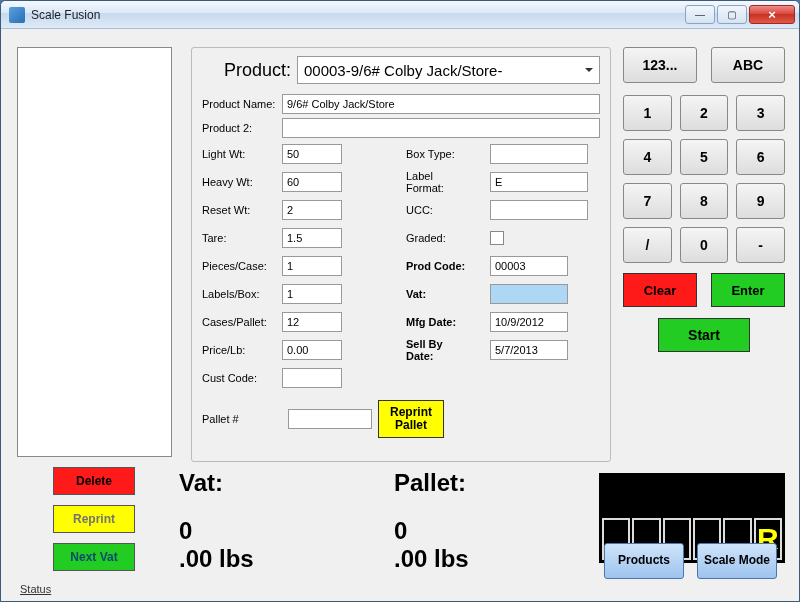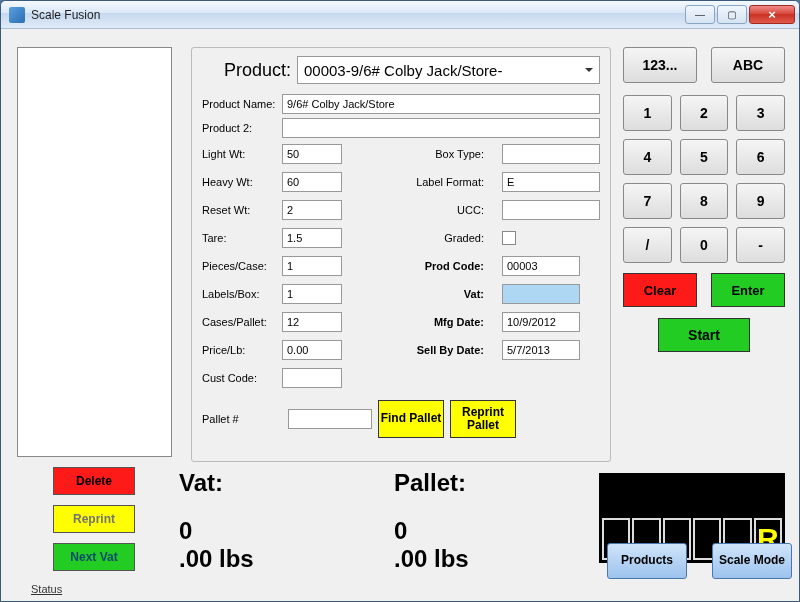--- a/index.html
+++ b/index.html
@@ -98,21 +98,21 @@
   .combo {
     flex:1; height:28px; border:1px solid #999; background:#fff;
     display:flex; align-items:center; padding:0 18px 0 6px;
     font-size:15px; position:relative;
   }
   .combo::after{
     content:""; position:absolute; right:6px; top:50%;
     border:4px solid transparent; border-top-color:#333; transform:translateY(-2px);
   }
   .lbl { width: 80px; font-size:11px; padding-right:4px;}
-  .lbl2 { width: 100px; font-size:11px; padding-right:18px;text-align:right;}
+  .lbl2 { width: 84px; font-size:11px; padding-right:18px;}
   .inp {
     height:20px; border:1px solid #999; background:#fff;
     font-size:11px; padding:2px 4px;
   }
   .inp-wide { flex:1; }
   .inp-sm { width:60px; }
   .inp-md { width:78px; }
   .inp-lg { width:98px; }
   .two-col { display:flex; gap:10px; }
   .col { flex:1; }
@@ -178,33 +178,33 @@
   }
   .scale-top { flex:1; }
   .scale-cells { height:44px; display:flex; gap:2px; padding:0 2px 2px 2px;}
   .scale-cell {
     flex:1; border:2px solid #ddd; background:#000;
     display:flex;align-items:center;justify-content:center;
     color:#ffff00; font-size:30px; font-weight:bold; font-family:Arial;
   }
   .bottom-buttons {
     position:absolute;
-    right:7px; bottom:22px;
-    display:flex; gap:25px;border-radius:9px;
+    right:22px; bottom:22px;
+    display:flex; gap:13px;border-radius:9px;
   }
   .bot-btn {
     width:80px; height:36px;
     background:linear-gradient(#cfe4fb,#9dc3ed);
     border:1px solid #4a78ad; border-radius:3px;
     font-weight:bold; font-size:12px; text-align:center;
     display:flex;align-items:center;justify-content:center;
     line-height:1.1;
   }
   .status {
-    position:absolute; left:30px; bottom:6px;
+    position:absolute; left:19px; bottom:6px;
     font-size:11px; color:#333;text-decoration:underline;
   }
   .hl-input { background:#aed7f4 !important; }
 </style>
 </head>
 <body>
 
 <div class="window">
   <div class="titlebar">
     <div class="title-icon"></div>
@@ -320,23 +320,20 @@
               <div class="lbl2 bold">Sell By Date:</div>
               <input class="inp inp-md" value="5/7/2013" style="">
             </div>
           <div class="row" style="height:24px"></div>
         </div>
       </div>
 
       <div class="pallet-row">
         <div class="lbl">Pallet #</div>
         <input class="inp" style="width: 84px;" value="">
-        <div class="pallet-btn">
-            <span>Find Pallet</span>
-          </div>
         <div class="pallet-btn">
             <span>Reprint Pallet</span>
           </div>
       </div>
     </div>
 
     <div class="right-panel">
       <div class="numpad-top">
         <div class="np-wide">123...</div>
         <div class="np-wide">ABC</div>

